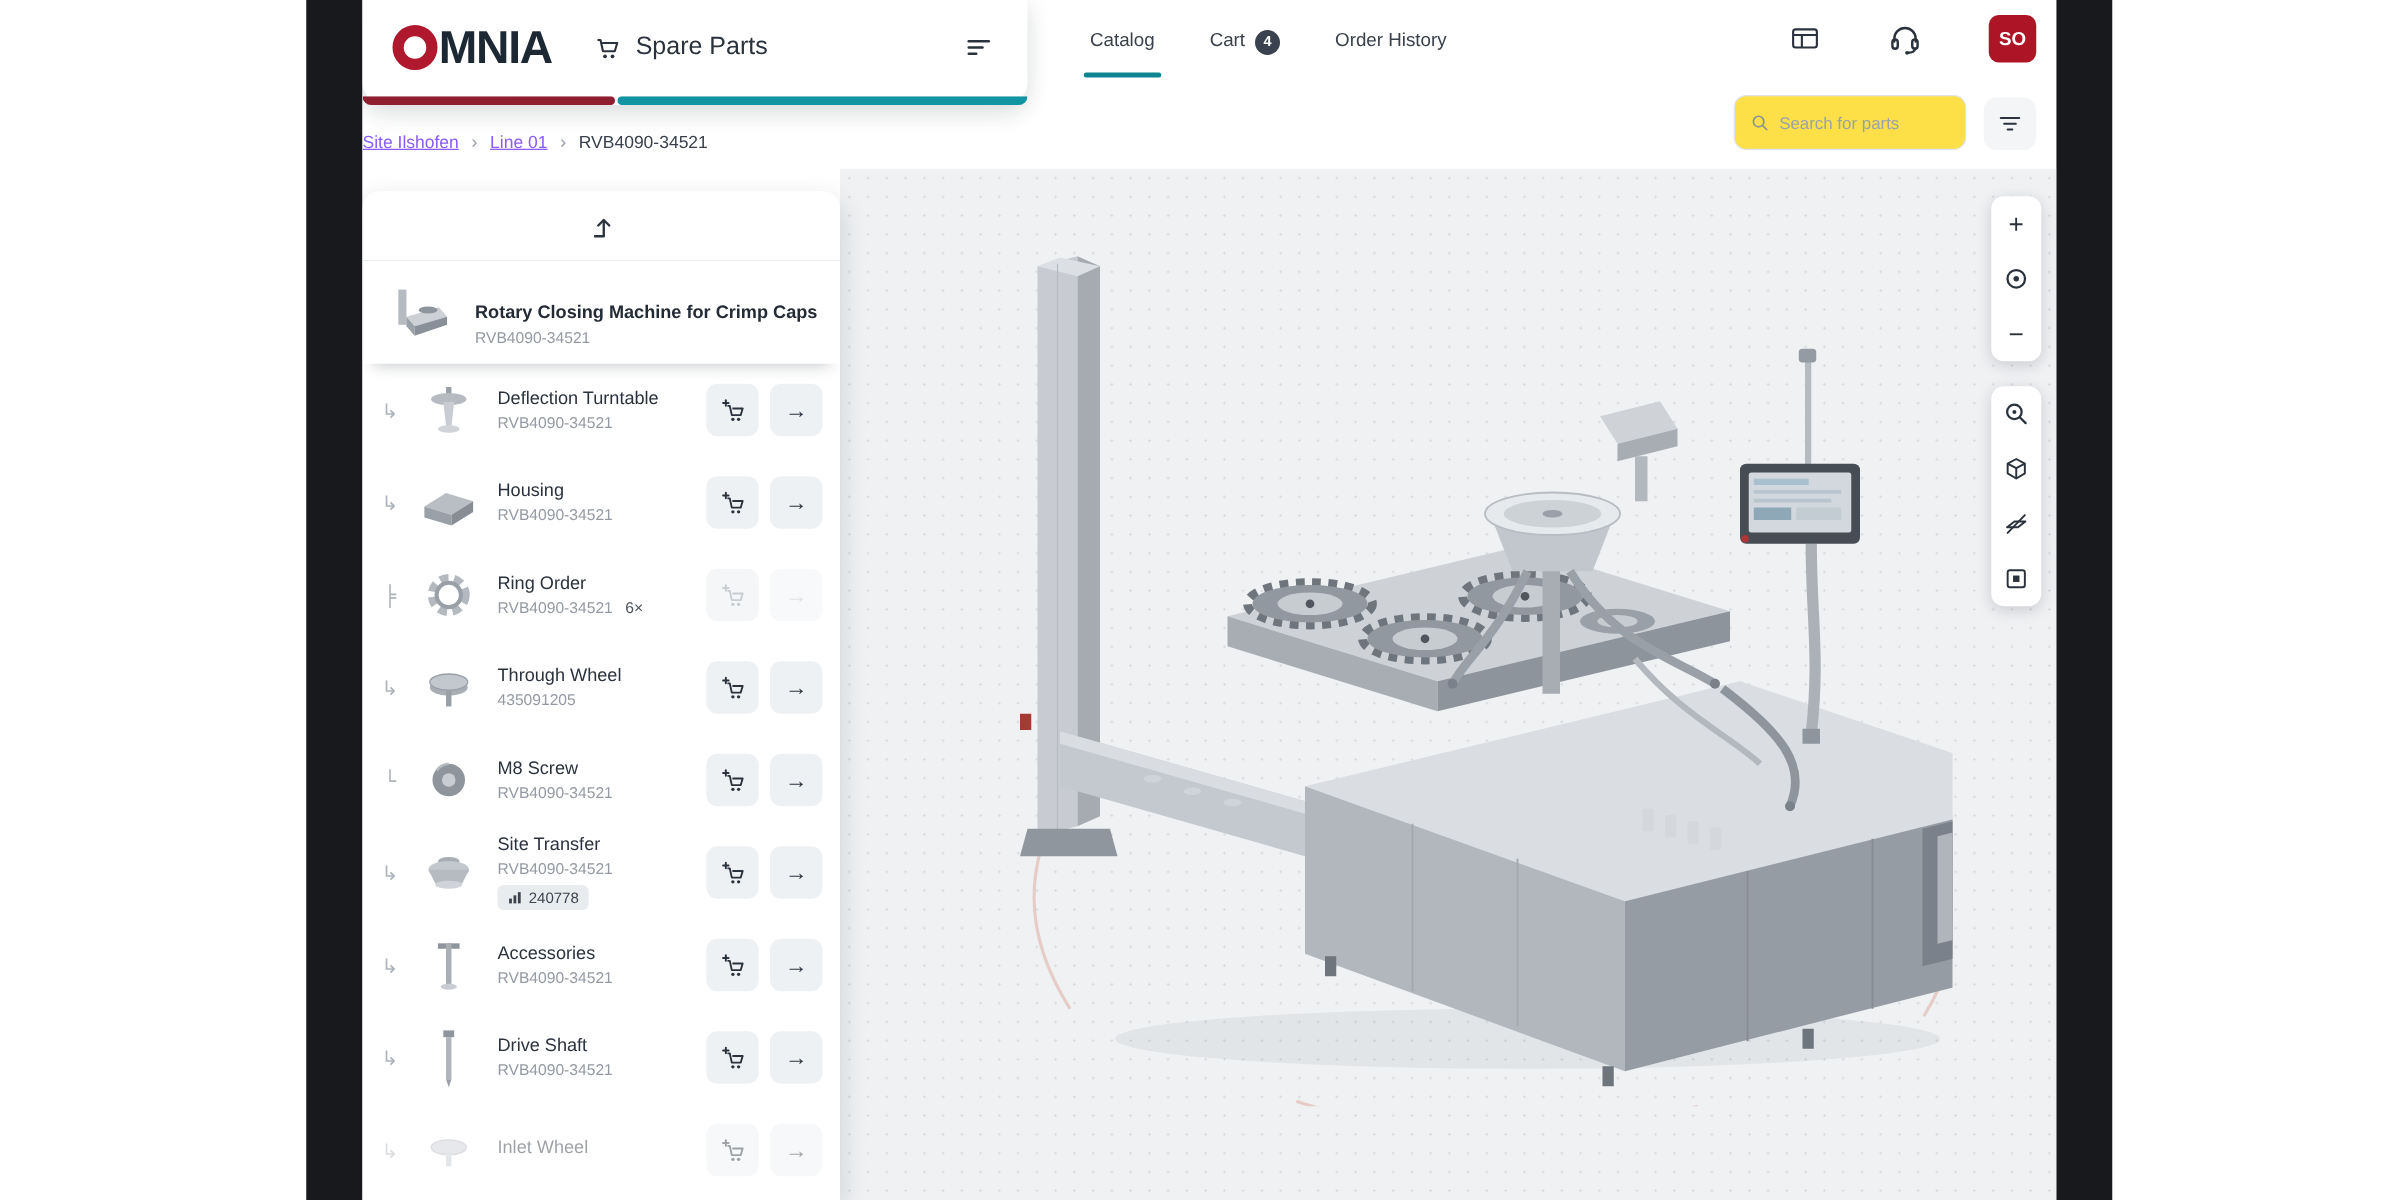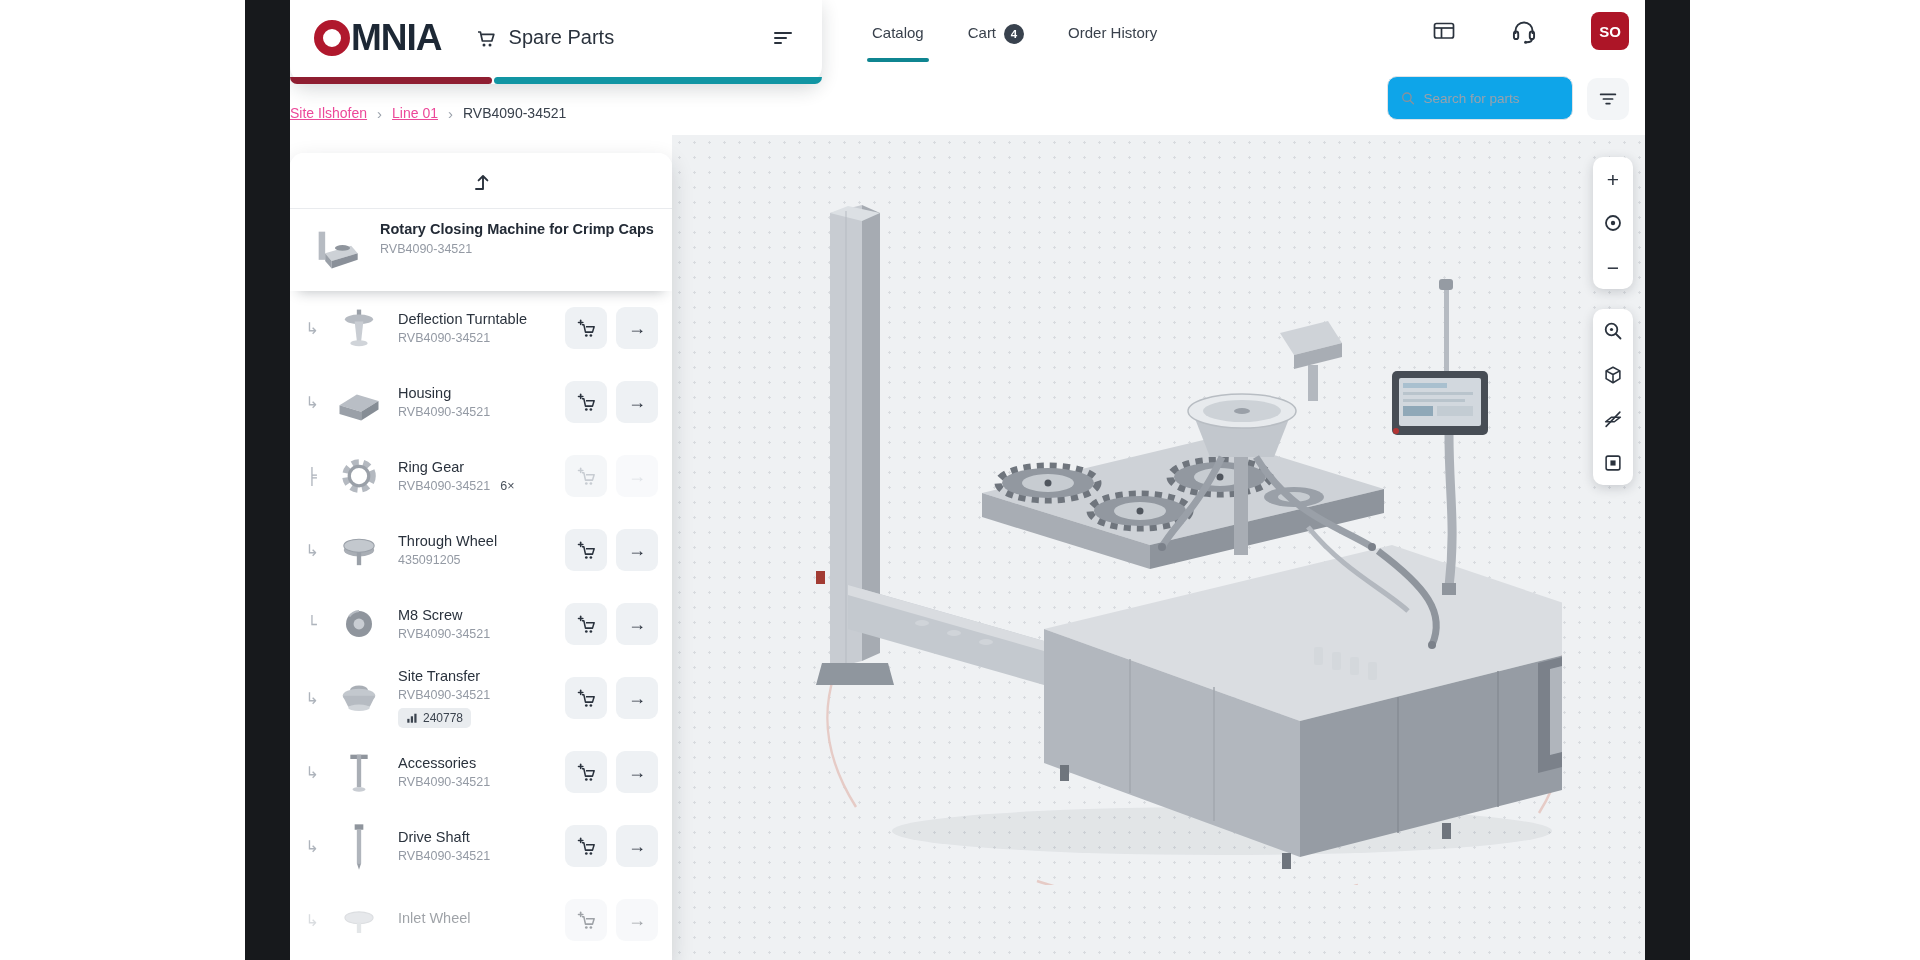--- a/index.html
+++ b/index.html
@@ -45,42 +45,42 @@
   .header-icons { position:absolute; top:12px; right:16px; display:flex; align-items:center;
                   gap:52px; z-index:40; color:#2a323d;text-align:right; }
   .avatar { width:38px; height:38px; border-radius:8px; background:#ad1527; color:#fff;
             font-size:15px; font-weight:700; display:flex; align-items:center;
             justify-content:center; cursor:pointer; }
   .hicon { cursor:pointer; display:flex; }
 
   
   .breadcrumb { position:absolute; left:0; top:100px; height:26px; display:flex;
                 align-items:center; gap:10px; font-size:14px; z-index:30; }
-  .crumb.link { color:#ec4899; text-decoration:underline; cursor:pointer; }
+  .crumb.link { color:#8b5cf6; text-decoration:underline; cursor:pointer; }
   .crumb.current { color:#39414c; }
   .crumb-sep { color:#9aa1ab; font-size:15px; }
   .search-box { position:absolute; top:76px; right:72px; width:186px; height:44px;
-                background:#0ea5e9; border:1px solid #dfe3e7; border-radius:10px;
+                background:#fde047; border:1px solid #dfe3e7; border-radius:10px;
                 display:flex; align-items:center; gap:8px; padding:0 12px; z-index:30; }
   .search-box input { border:0; outline:0; background:transparent; font-size:13.5px;
                       color:#39414c; width:100%;
                       font-family:"Liberation Sans","DejaVu Sans",sans-serif; }
   .search-box input::placeholder { color:#9aa1ab; }
   .filter-btn { position:absolute; top:78px; right:16px; width:42px; height:42px;
                 border-radius:10px; background:#f3f5f7; border:0; display:flex;
                 align-items:center; justify-content:center; cursor:pointer;
                 color:#2a323d; z-index:30; }
 
   
   .panel { position:absolute; left:0; top:153px; width:382px; bottom:0; background:#fff;
            border-radius:14px 14px 0 0; box-shadow:0 8px 22px rgba(20,30,40,.16);
            z-index:20; overflow:hidden; display:flex; flex-direction:column; }
   .up-row { height:56px; flex:none; display:flex; align-items:center; justify-content:center;
             border-bottom:1px solid #e9ebee; cursor:pointer; color:#2a323d; background:#fff; }
-  .parent-row { flex:none; display:flex; align-items:flex-start; gap:16px; padding:12px 20px 14px 18px;
+  .parent-row { flex:none; display:flex; align-items:flex-end; gap:16px; padding:12px 20px 14px 18px;
                 background:#fff; position:relative; z-index:5;
                 box-shadow:0 9px 12px -8px rgba(25,35,45,.28); }
   .parent-name { font-size:14.5px; font-weight:700; color:#232b36; white-space:nowrap; }
   .parent-number { font-size:12.5px; color:#949aa4; margin-top:5px; }
   .thumb { width:56px; height:56px; flex:none; display:flex; align-items:center; justify-content:center; }
   .parts-list { flex:1; overflow:hidden; }
   .part-row { display:grid; grid-template-columns:20px 58px 1fr 42px 42px; column-gap:9px;
               align-items:center; min-height:74px; padding:6px 14px 6px 12px; cursor:pointer; }
   .branch { font-family:"DejaVu Sans","DejaVu Sans Mono",sans-serif; font-size:16px;
             color:#aeb4bc; text-align:center; }
@@ -431,21 +431,21 @@
   </div>
           <div class="part-row disabled">
     <span class="branch">╞</span>
     <span class="thumb">
               <svg width="52" height="52" viewBox="0 0 48 48">
                 <circle cx="24" cy="24" r="12" fill="none" stroke="#b4b9c0" stroke-width="7" stroke-dasharray="6 4"></circle>
                 <circle cx="24" cy="24" r="9" fill="none" stroke="#9aa0a8" stroke-width="3"></circle>
               </svg>
             </span>
     <div class="part-info">
-      <div class="part-name">Ring Gear</div>
+      <div class="part-name">Ring Order</div>
       <div class="part-sub">
         <span class="part-number">RVB4090-34521</span>
         <span class="part-qty">6×</span>
       </div>
 
     </div>
     <button class="icon-btn cart-btn">
       <svg width="21" height="21" viewBox="0 0 22 22">
         <path d="M6.2 7 h2 l1.7 7.8 h7.4 l1.7-5.6 h-8.6" fill="none" stroke="currentColor" stroke-width="1.6" stroke-linejoin="round"></path>
         <circle cx="10.8" cy="18.3" r="1.4" fill="currentColor"></circle>

